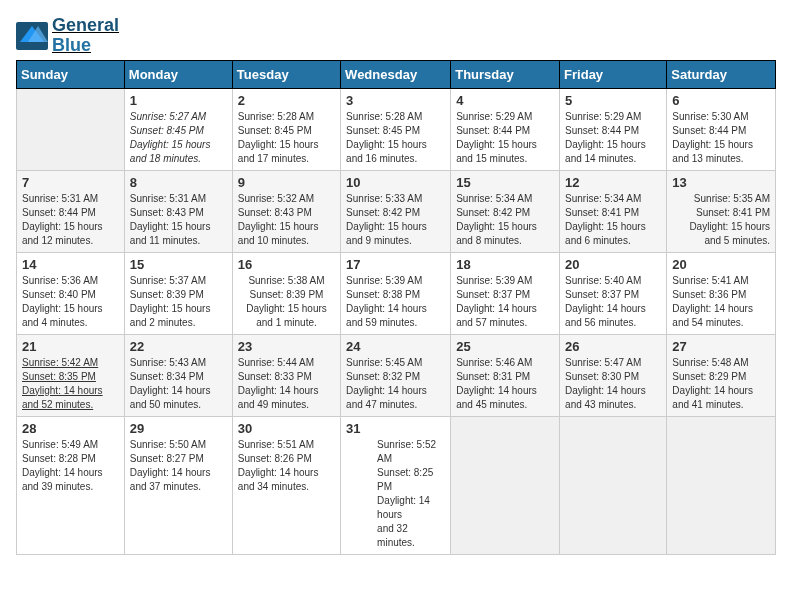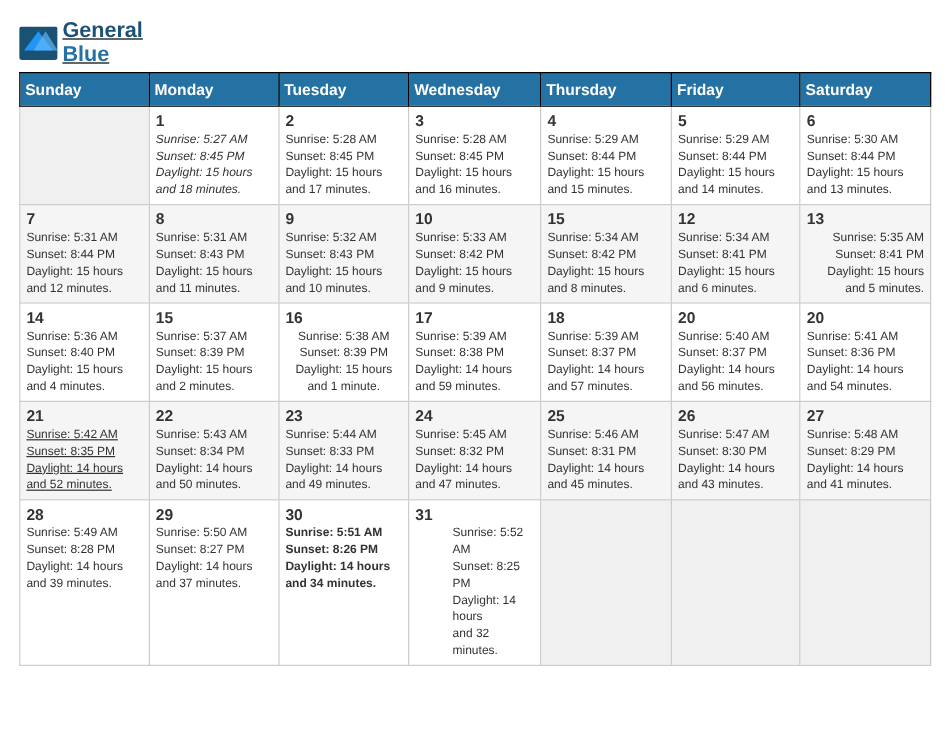--- a/index.html
+++ b/index.html
@@ -337,21 +337,21 @@
         </td>
         <td>
           <span class="day-number">29</span>
           <div class="day-info" style="white-space: pre-line;">Sunrise: 5:50 AM
 Sunset: 8:27 PM
 Daylight: 14 hours
 and 37 minutes.</div>
         </td>
         <td>
           <span class="day-number">30</span>
-          <div class="day-info" style="white-space: pre-line; font-weight: bold;">Sunrise: 5:51 AM
+          <div class="day-info" style="white-space: pre-line;">Sunrise: 5:51 AM
 Sunset: 8:26 PM
 Daylight: 14 hours
 and 34 minutes.</div>
         </td>
         <td>
           <span class="day-number">31</span>
           <div class="day-info" style="white-space: pre-line; margin-left: 31px;">Sunrise: 5:52 AM
 Sunset: 8:25 PM
 Daylight: 14 hours
 and 32 minutes.</div>

